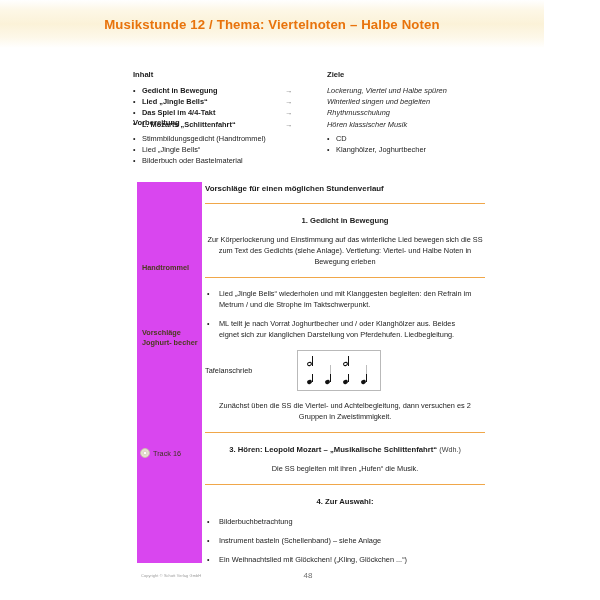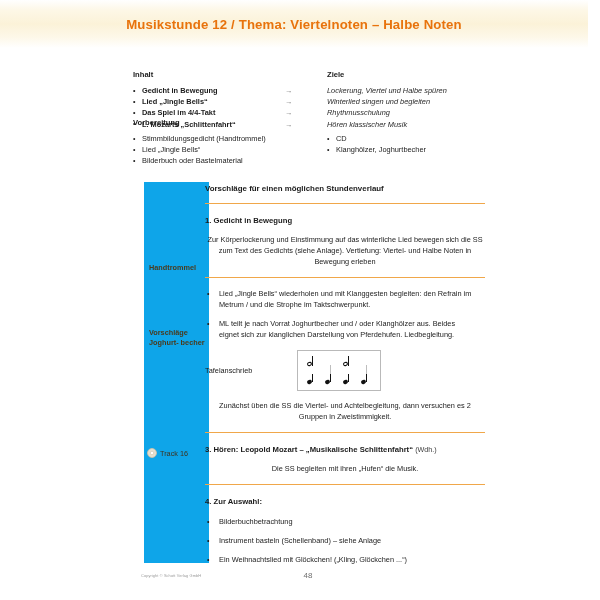--- a/index.html
+++ b/index.html
@@ -19,21 +19,21 @@
     width: 600px;
     height: 600px;
     box-sizing: border-box;
   }
 
   
   .title-band {
     position: absolute;
     left: 0;
     top: 0;
-    width: 588px;
+    width: 544px;
     height: 48px;
     background: linear-gradient(to bottom,
                 #ffffff 0%,
                 #fdf7e6 22%,
                 #fbf2d8 50%,
                 #fdf8e9 78%,
                 #ffffff 100%);
     display: flex;
     align-items: center;
     justify-content: center;
@@ -119,25 +119,25 @@
   
   .body-box {
     position: absolute;
     left: 133px;
     top: 182px;
     width: 352px;
     height: 381px;
   }
   .sidebar {
     position: absolute;
-    left: 11px;
+    left: 4px;
     top: 0;
     width: 65px;
     height: 381px;
-    background: #0ea5e9;
+    background: #d946ef;
   }
   .side-label {
     position: absolute;
     left: 5px;
     width: 58px;
     font-size: 7.3px;
     font-weight: bold;
     line-height: 9.6px;
     color: #4a3b1e;
   }
@@ -186,20 +186,21 @@
   .rule {
     height: 0;
     border-top: 1.1px solid #f0a74a;
     margin: 10px 0 0 0;
   }
   .step-title {
     font-size: 7.7px;
     font-weight: bold;
     color: #1b1b1b;
     margin: 12px 0 0 0;
+    text-align: center;
   }
   .step-title .light {
     font-weight: normal;
     font-size: 7.2px;
     color: #3a3a3a;
   }
   .para {
     font-size: 7.35px;
     line-height: 11px;
     color: #1b1b1b;

